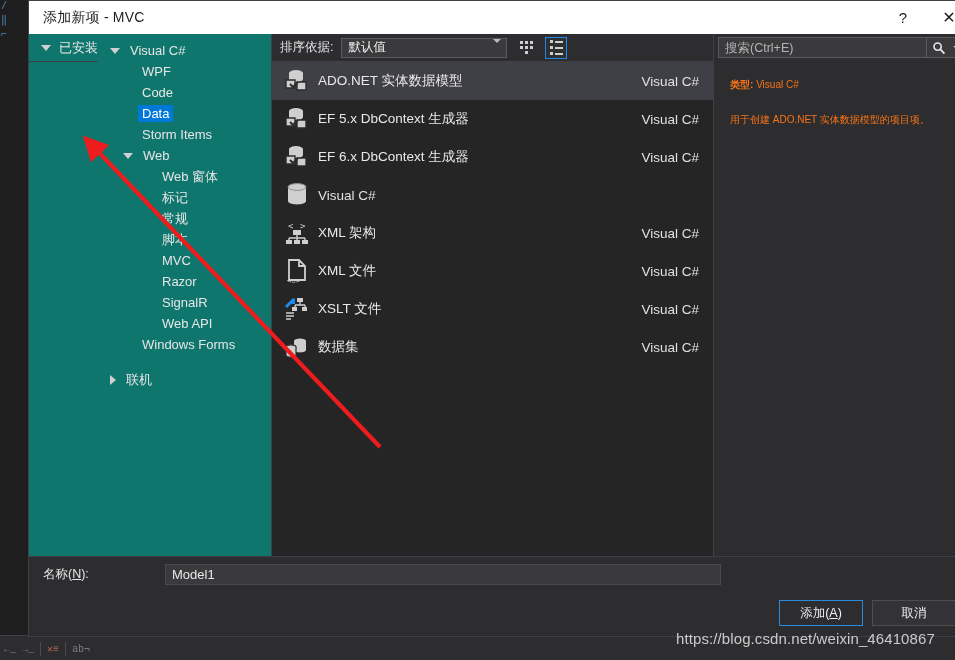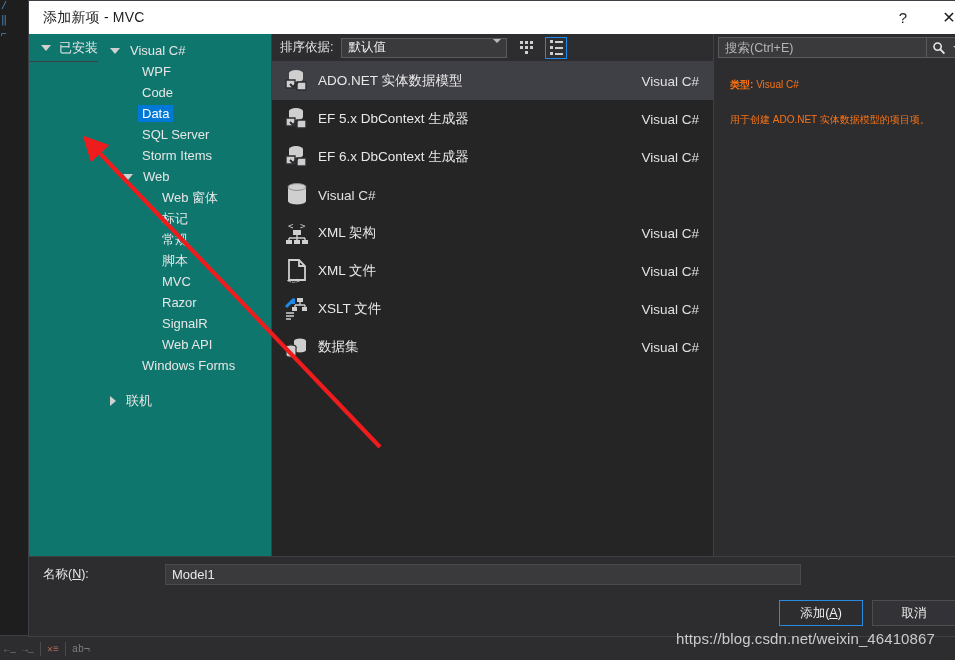--- a/index.html
+++ b/index.html
@@ -234,21 +234,21 @@
   .namebar {
     flex: none; height: 34px;
     display: flex; align-items: center;
     padding-left: 14px;
     border-top: 1px solid #3f3f46;
     background: #2d2d30;
   }
   .name-label { font-size: 12.5px; color: #e6e6e6; width: 122px; flex: none; }
   .name-label u { text-decoration: underline; }
   .name-input {
-    width: 636px; height: 21px;
+    width: 556px; height: 21px;
     background: #3a3a3c; border: 1px solid #4a4a4e;
     color: #e8e8e8; font-size: 13px;
     font-family: "Liberation Sans", sans-serif;
     padding: 0 6px; box-sizing: border-box; outline: none;
   }
   .btnbar {
     flex: none; height: 36px;
     display: flex; align-items: flex-start; justify-content: flex-end;
     gap: 9px; padding-right: 16px; padding-top: 9px;
     background: #2d2d30;
@@ -325,23 +325,20 @@
               <span class="tnode-label">Visual C#</span>
             </div>
             <div class="tnode lvl1">
               <span class="tnode-label">WPF</span>
             </div>
             <div class="tnode lvl1">
               <span class="tnode-label">Code</span>
             </div>
             <div class="tnode lvl1 selected">
               <span class="tnode-label">Data</span>
-            </div>
-            <div class="tnode lvl1">
-              <span class="tnode-label">SQL Server</span>
             </div>
             <div class="tnode lvl1">
               <span class="tnode-label">Storm Items</span>
             </div>
             <div class="tnode lvl1-exp">
               <span class="tri"></span>
               <span class="tnode-label">Web</span>
             </div>
             <div class="tnode lvl2">
               <span class="tnode-label">Web 窗体</span>

